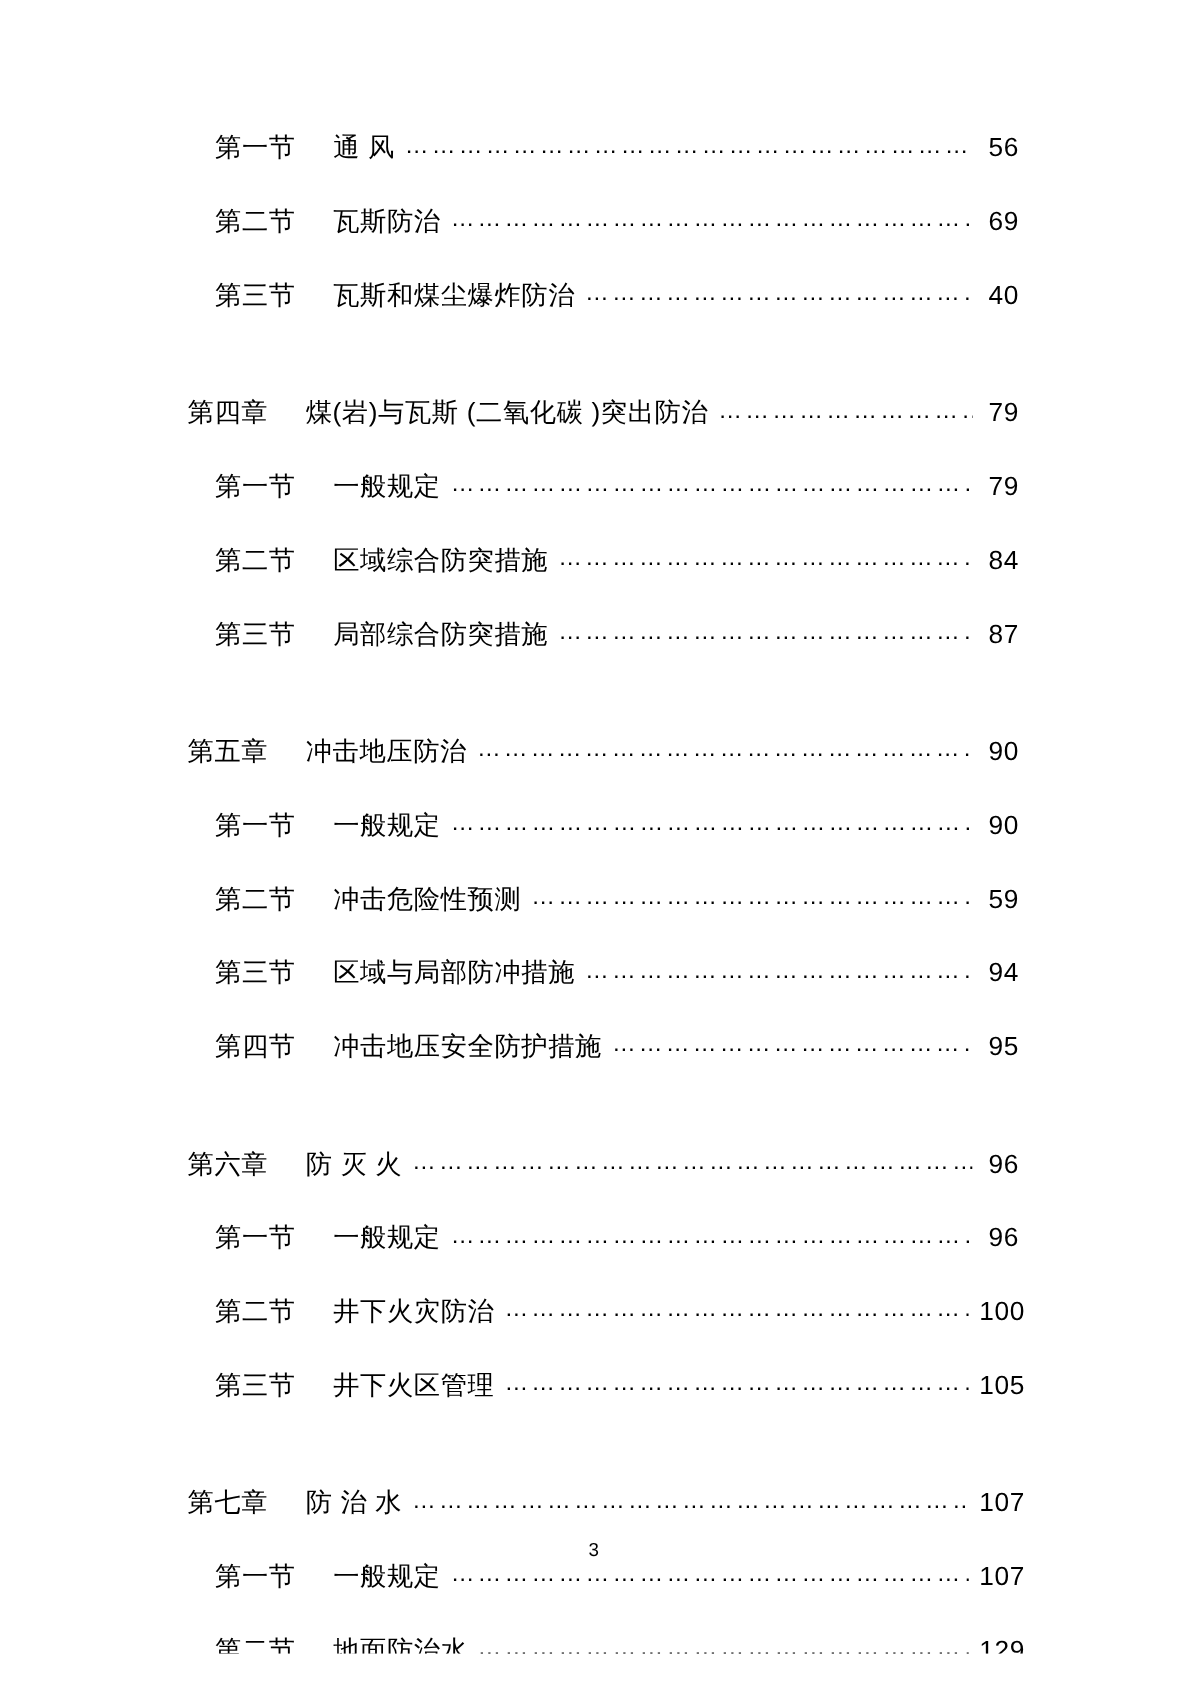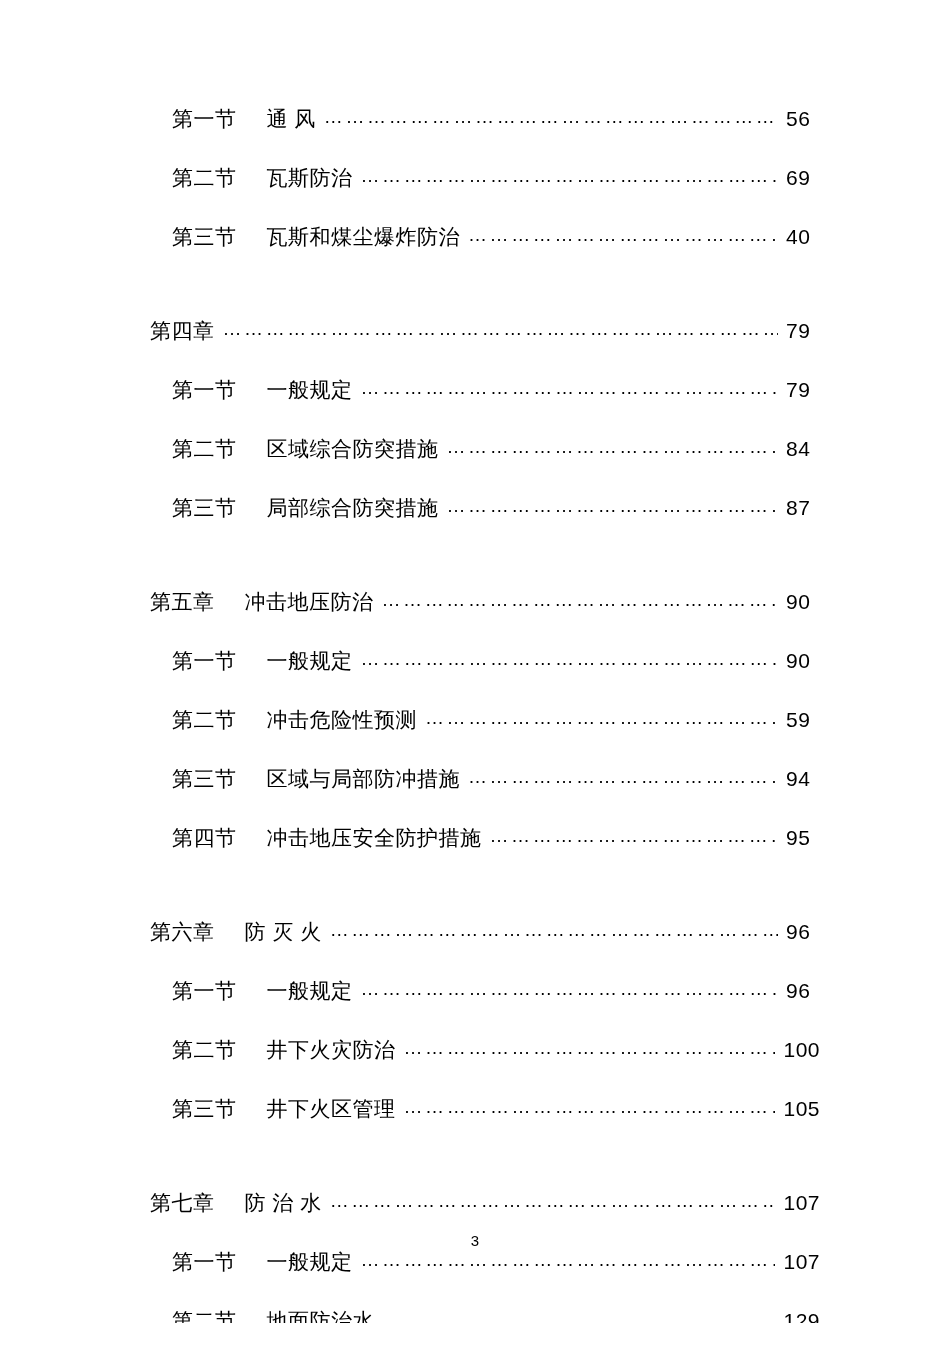--- a/index.html
+++ b/index.html
@@ -54,21 +54,21 @@
     overflow: hidden;
     margin: 0 8px;
     position: relative;
     top: -3px;
     font-size: 19px;
     letter-spacing: 2.6px;
     color: #000;
   }
   .ent-page {
     flex: 0 0 auto;
-    text-align: left;
+    text-align: center;
     min-width: 34px;
     letter-spacing: 0.5px;
   }
   .folio {
     position: absolute;
     left: 0;
     right: 0;
     top: 1232px;
     text-align: center;
     font-size: 15px;
@@ -93,20 +93,21 @@
         <span class="ent-page">69</span>
       </div>
       <div class="toc-entry level-section">
         <span class="ent-label">第三节</span>
         <span class="ent-title">瓦斯和煤尘爆炸防治</span>
         <span class="ent-dots">……………………………………………………………………………………………</span>
         <span class="ent-page">40</span>
       </div>
       <div class="toc-entry level-chapter">
         <span class="ent-label">第四章</span>
+        <span class="ent-title">煤(岩)与瓦斯 (二氧化碳 )突出防治</span>
         <span class="ent-dots">……………………………………………………………………………………………</span>
         <span class="ent-page">79</span>
       </div>
       <div class="toc-entry level-section">
         <span class="ent-label">第一节</span>
         <span class="ent-title">一般规定</span>
         <span class="ent-dots">……………………………………………………………………………………………</span>
         <span class="ent-page">79</span>
       </div>
       <div class="toc-entry level-section">

